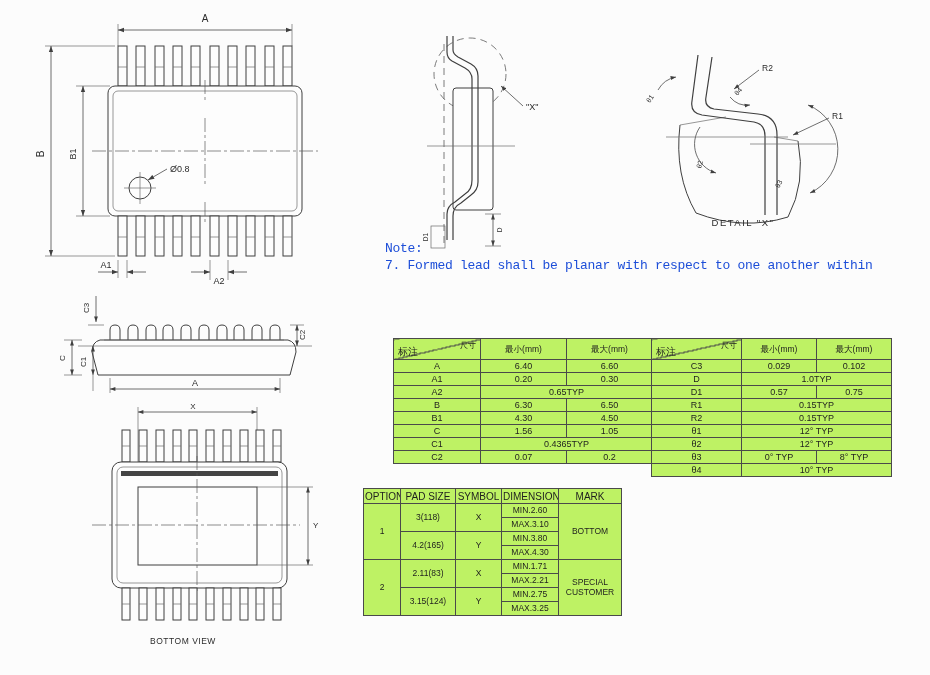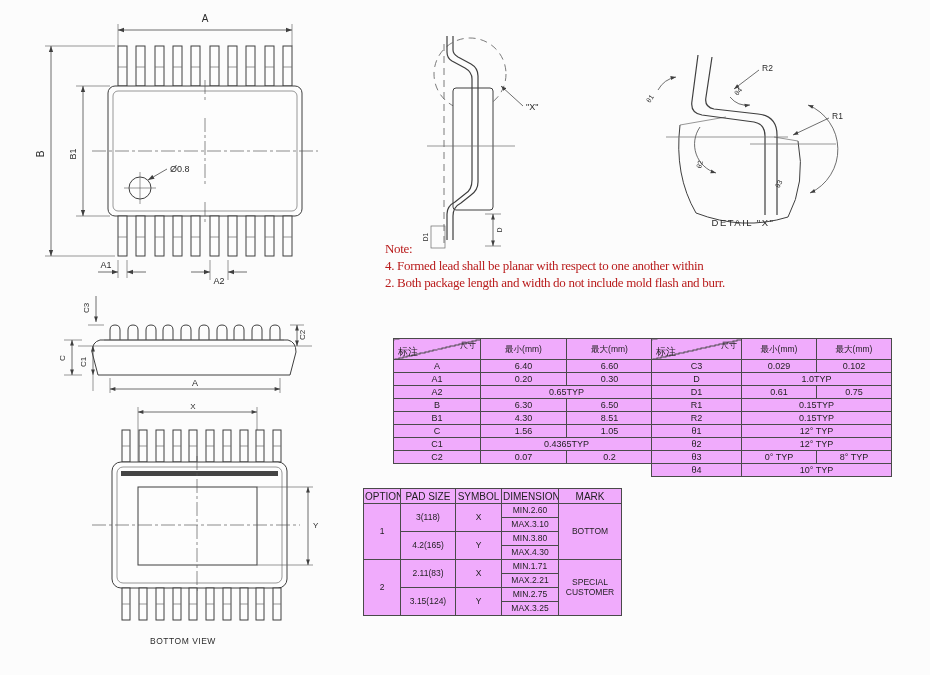--- a/index.html
+++ b/index.html
@@ -7,36 +7,36 @@
         font-family:"Liberation Sans",sans-serif;color:#222}
   svg{position:absolute;overflow:visible}
   svg text{fill:#2b2b2b;font-family:"Liberation Sans",sans-serif}
   .ln{stroke:#3f3f3f;stroke-width:1;fill:none}
   .ln2{stroke:#3f3f3f;stroke-width:1.2;fill:none}
   .thin{stroke:#6a6a6a;stroke-width:0.7;fill:none}
   .dim{stroke:#4a4a4a;stroke-width:0.8;fill:none}
   .cl{stroke:#5a5a5a;stroke-width:0.7;fill:none;stroke-dasharray:14 3 3 3}
   .dash{stroke:#5a5a5a;stroke-width:0.8;fill:none;stroke-dasharray:7 5}
   .wfill{fill:#fdfdfd}
-  table{position:absolute;border-collapse:collapse;table-layout:fixed;background:#f0abfc}
+  table{position:absolute;border-collapse:collapse;table-layout:fixed;background:#bef264}
   .dimtbl td{border:1px solid #4a4a4a;font-size:9px;text-align:center;padding:0;
              height:12px;line-height:12px;overflow:hidden;color:#1e1e1e}
   .dimtbl tr.hdr td{height:20px;font-size:8.5px}
   .opttbl td{border:1px solid #4a4a4a;font-size:8.5px;text-align:center;padding:0 1px;
              height:13px;line-height:1.1;overflow:hidden;color:#1e1e1e}
   .opttbl tr.hdr td{height:14px;font-size:10px}
   .diag{position:relative;
         background:linear-gradient(to bottom right,transparent calc(50% - 0.6px),
                    #4a4a4a calc(50% - 0.6px),#4a4a4a calc(50% + 0.6px),
                    transparent calc(50% + 0.6px));}
   .diag .ctop{position:absolute;top:1px;right:4px;font-size:8px}
   .diag .cbot{position:absolute;bottom:1px;left:4px;font-size:10px}
   .note{position:absolute;left:385px;top:240px;width:545px;
-        font-family:Liberation Serif, serif;font-size:13px;line-height:17px;
-        color:#b91c1c;letter-spacing:-0.3px}
+        font-family:Liberation Mono, monospace;font-size:13px;line-height:17px;
+        color:#1d4ed8;letter-spacing:-0.3px}
 </style>
 </head>
 <body>
 
 <div class="page">
 
   <svg style="left:20px;top:8px" width="310" height="278" viewBox="0 0 310 278">
     <defs>
       <marker id="arT" viewBox="0 0 10 8" markerWidth="9" markerHeight="7" refX="9" refY="4" orient="auto-start-reverse">
         <path d="M0,0.8 L9,4 L0,7.2 Z" fill="#3f3f3f"></path>
@@ -303,22 +303,21 @@
     </g>
     <text font-size="7" text-anchor="middle" transform="translate(14,55) rotate(-55)">θ1</text>
     <text font-size="7" text-anchor="middle" transform="translate(102,48) rotate(-50)">θ4</text>
     <text font-size="7" text-anchor="middle" transform="translate(64,120) rotate(-75)">θ2</text>
     <text font-size="7" text-anchor="middle" transform="translate(143,140) rotate(-65)">θ3</text>
     <text x="105" y="181" font-size="9.5" letter-spacing="1.5" text-anchor="middle">DETAIL "X"</text>
   </svg>
 
   <div class="note">
     <div>Note:</div>
-    <div>4. Formed lead shall be planar with respect to one another within</div>
-    <div>2. Both package length and width do not include mold flash and burr.</div>
+    <div>7. Formed lead shall be planar with respect to one another within</div>
   </div>
 
   <table class="dimtbl" style="left:393px;top:338px;width:259px">
     <colgroup>
         <col style="width:87px">
         <col style="width:86px">
         <col style="width:86px">
       </colgroup>
     <tbody>
         <tr class="hdr">
@@ -344,21 +343,21 @@
           <td colspan="2">0.65TYP</td>
         </tr>
     <tr>
           <td>B</td>
           <td>6.30</td>
           <td>6.50</td>
         </tr>
     <tr>
           <td>B1</td>
           <td>4.30</td>
-          <td>8.51</td>
+          <td>4.50</td>
         </tr>
     <tr>
           <td>C</td>
           <td>1.56</td>
           <td>1.05</td>
         </tr>
     <tr>
           <td>C1</td>
           <td colspan="2">0.4365TYP</td>
         </tr>
@@ -389,21 +388,21 @@
           <td>C3</td>
           <td>0.029</td>
           <td>0.102</td>
         </tr>
     <tr>
           <td>D</td>
           <td colspan="2">1.0TYP</td>
         </tr>
     <tr>
           <td>D1</td>
-          <td>0.61</td>
+          <td>0.57</td>
           <td>0.75</td>
         </tr>
     <tr>
           <td>R1</td>
           <td colspan="2">0.15TYP</td>
         </tr>
     <tr>
           <td>R2</td>
           <td colspan="2">0.15TYP</td>
         </tr>

